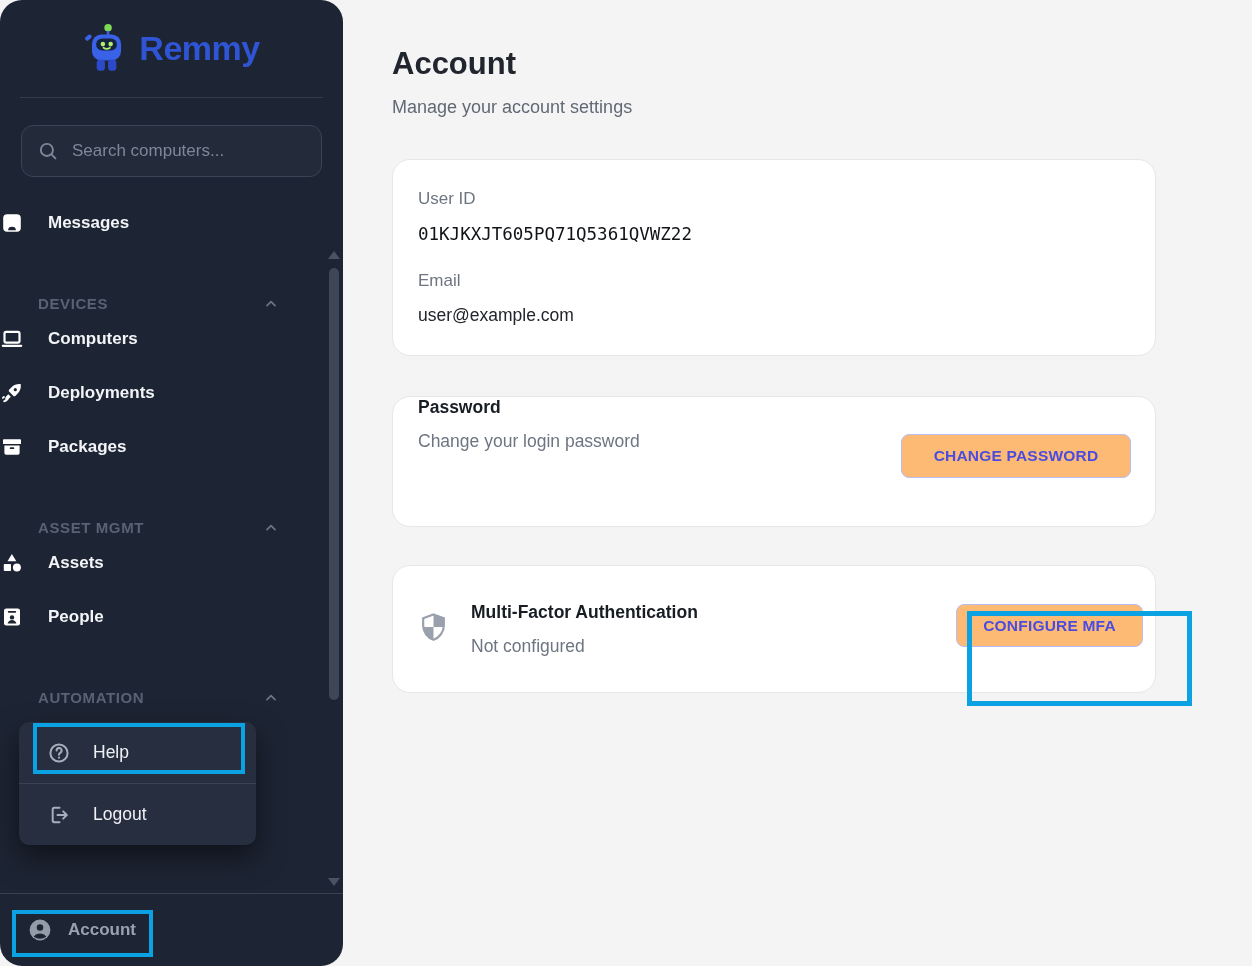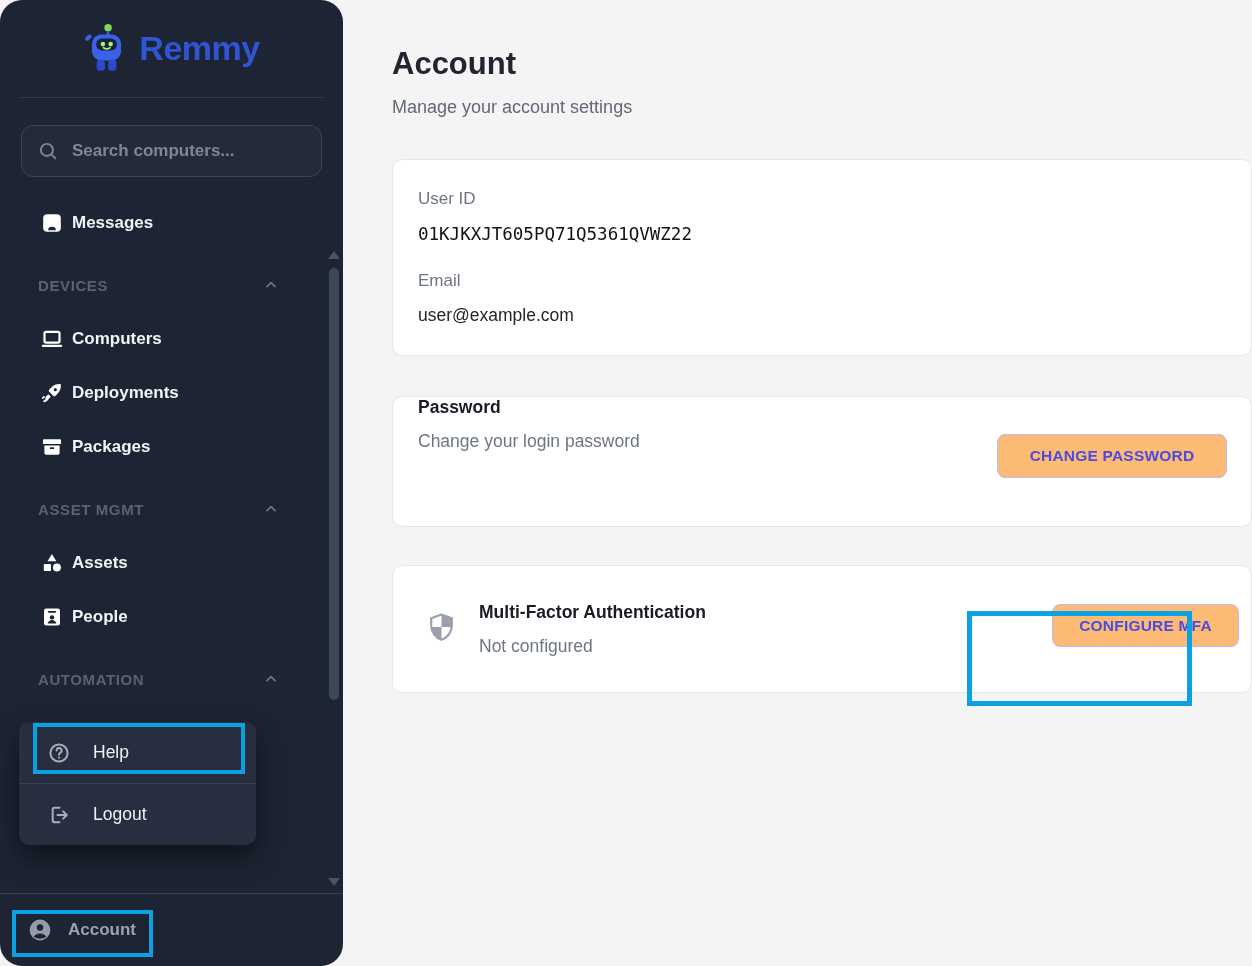--- a/index.html
+++ b/index.html
@@ -23,34 +23,33 @@
 
   .search-box {
     margin:27px 21px 0; height:52px;
     border:1px solid #3b4356; border-radius:12px; background:#232a3a;
     display:flex; align-items:center; padding:0 15px; gap:13px;
   }
   .search-box input {
     background:transparent; border:none; outline:none;
     color:#d8dce3; font-size:17px; width:100%;
     font-family:"Liberation Sans", sans-serif;
-    font-weight:bold;
   }
   .search-box input::placeholder { color:#7e8798; }
 
   nav { margin-top:19px; }
   .nav-item {
     height:54px; display:flex; align-items:center;
-    padding-left:40px; gap:8px;
+    gap:24px;
     font-size:17px; font-weight:600; color:#f2f4f7; cursor:pointer;
   }
   .nav-item .ic { width:24px; height:24px; flex-shrink:0; display:flex; }
   .section-head {
     height:54px; margin-top:8px;
-    display:flex; align-items:center; justify-content:space-between;
+    display:flex; align-items:flex-end; justify-content:space-between;
     padding:0 64px 0 38px;
     font-size:15px; font-weight:800; letter-spacing:0.6px; color:#596274; cursor:pointer;
   }
   .section-head .chev { width:16px; height:16px; }
 
   
   .sb-thumb {
     position:absolute; right:4px; top:268px; width:10px; height:432px;
     border-radius:5px; background:#3e4756;
   }
@@ -88,22 +87,22 @@
     font-size:17px; font-weight:700; color:#9aa2b0; cursor:pointer;
   }
   .account-bar .ic { width:26px; height:26px; display:flex; }
 
   
   .main { flex:1; padding:46px 0 0 49px; }
   .page-title { font-size:31px; font-weight:800; color:#21252e; }
   .page-subtitle { margin-top:15px; font-size:18px; color:#626975; }
 
   .card {
-    width:860px; background:#fff;
-    border:1px solid #e6e7eb; border-radius:10px;
+    width:764px; background:#fff;
+    border:1px solid #e6e7eb; border-radius:18px;
   }
   .card-profile { margin-top:41px; padding:29px 25px; }
   .field-label { font-size:17px; color:#6e7582; }
   .field-value-mono {
     margin-top:15px; font-size:17.5px; color:#101317;
     font-family:"DejaVu Sans Mono", monospace;
   }
   .field-gap { margin-top:27px; }
   .field-value { margin-top:14px; font-size:17.5px; color:#22252c; }
 
@@ -118,21 +117,21 @@
     position:absolute; background:#fdba74;
     border:1px solid #b9bdf4; border-radius:8px;
     color:#4a4ce0; font-weight:700; font-size:15.5px; letter-spacing:0.2px;
     font-family:"Liberation Sans", sans-serif; cursor:pointer;
   }
   .btn-change { right:24px; top:37px; width:230px; height:44px; }
   .btn-mfa { right:12px; top:38px; width:187px; height:43px; }
 
   .card-mfa {
     margin-top:38px; height:128px; position:relative;
-    display:flex; align-items:center; padding-left:33px; gap:22px;
+    display:flex; align-items:center; padding-left:25px; gap:22px;
   }
   .shield-wrap { width:31px; height:34px; display:flex; }
 
   
   .hl { position:absolute; z-index:20; pointer-events:none; border-style:solid; border-color:#0aa2e2; }
   .hl-pref    { left:33px;  top:723px; width:212px; height:51px; border-width:4px; }
   .hl-account { left:12px;  top:910px; width:141px; height:47px; border-width:4px; }
   .hl-mfa     { left:967px; top:611px; width:225px; height:95px; border-width:5px; }
 
   svg { display:block; }

